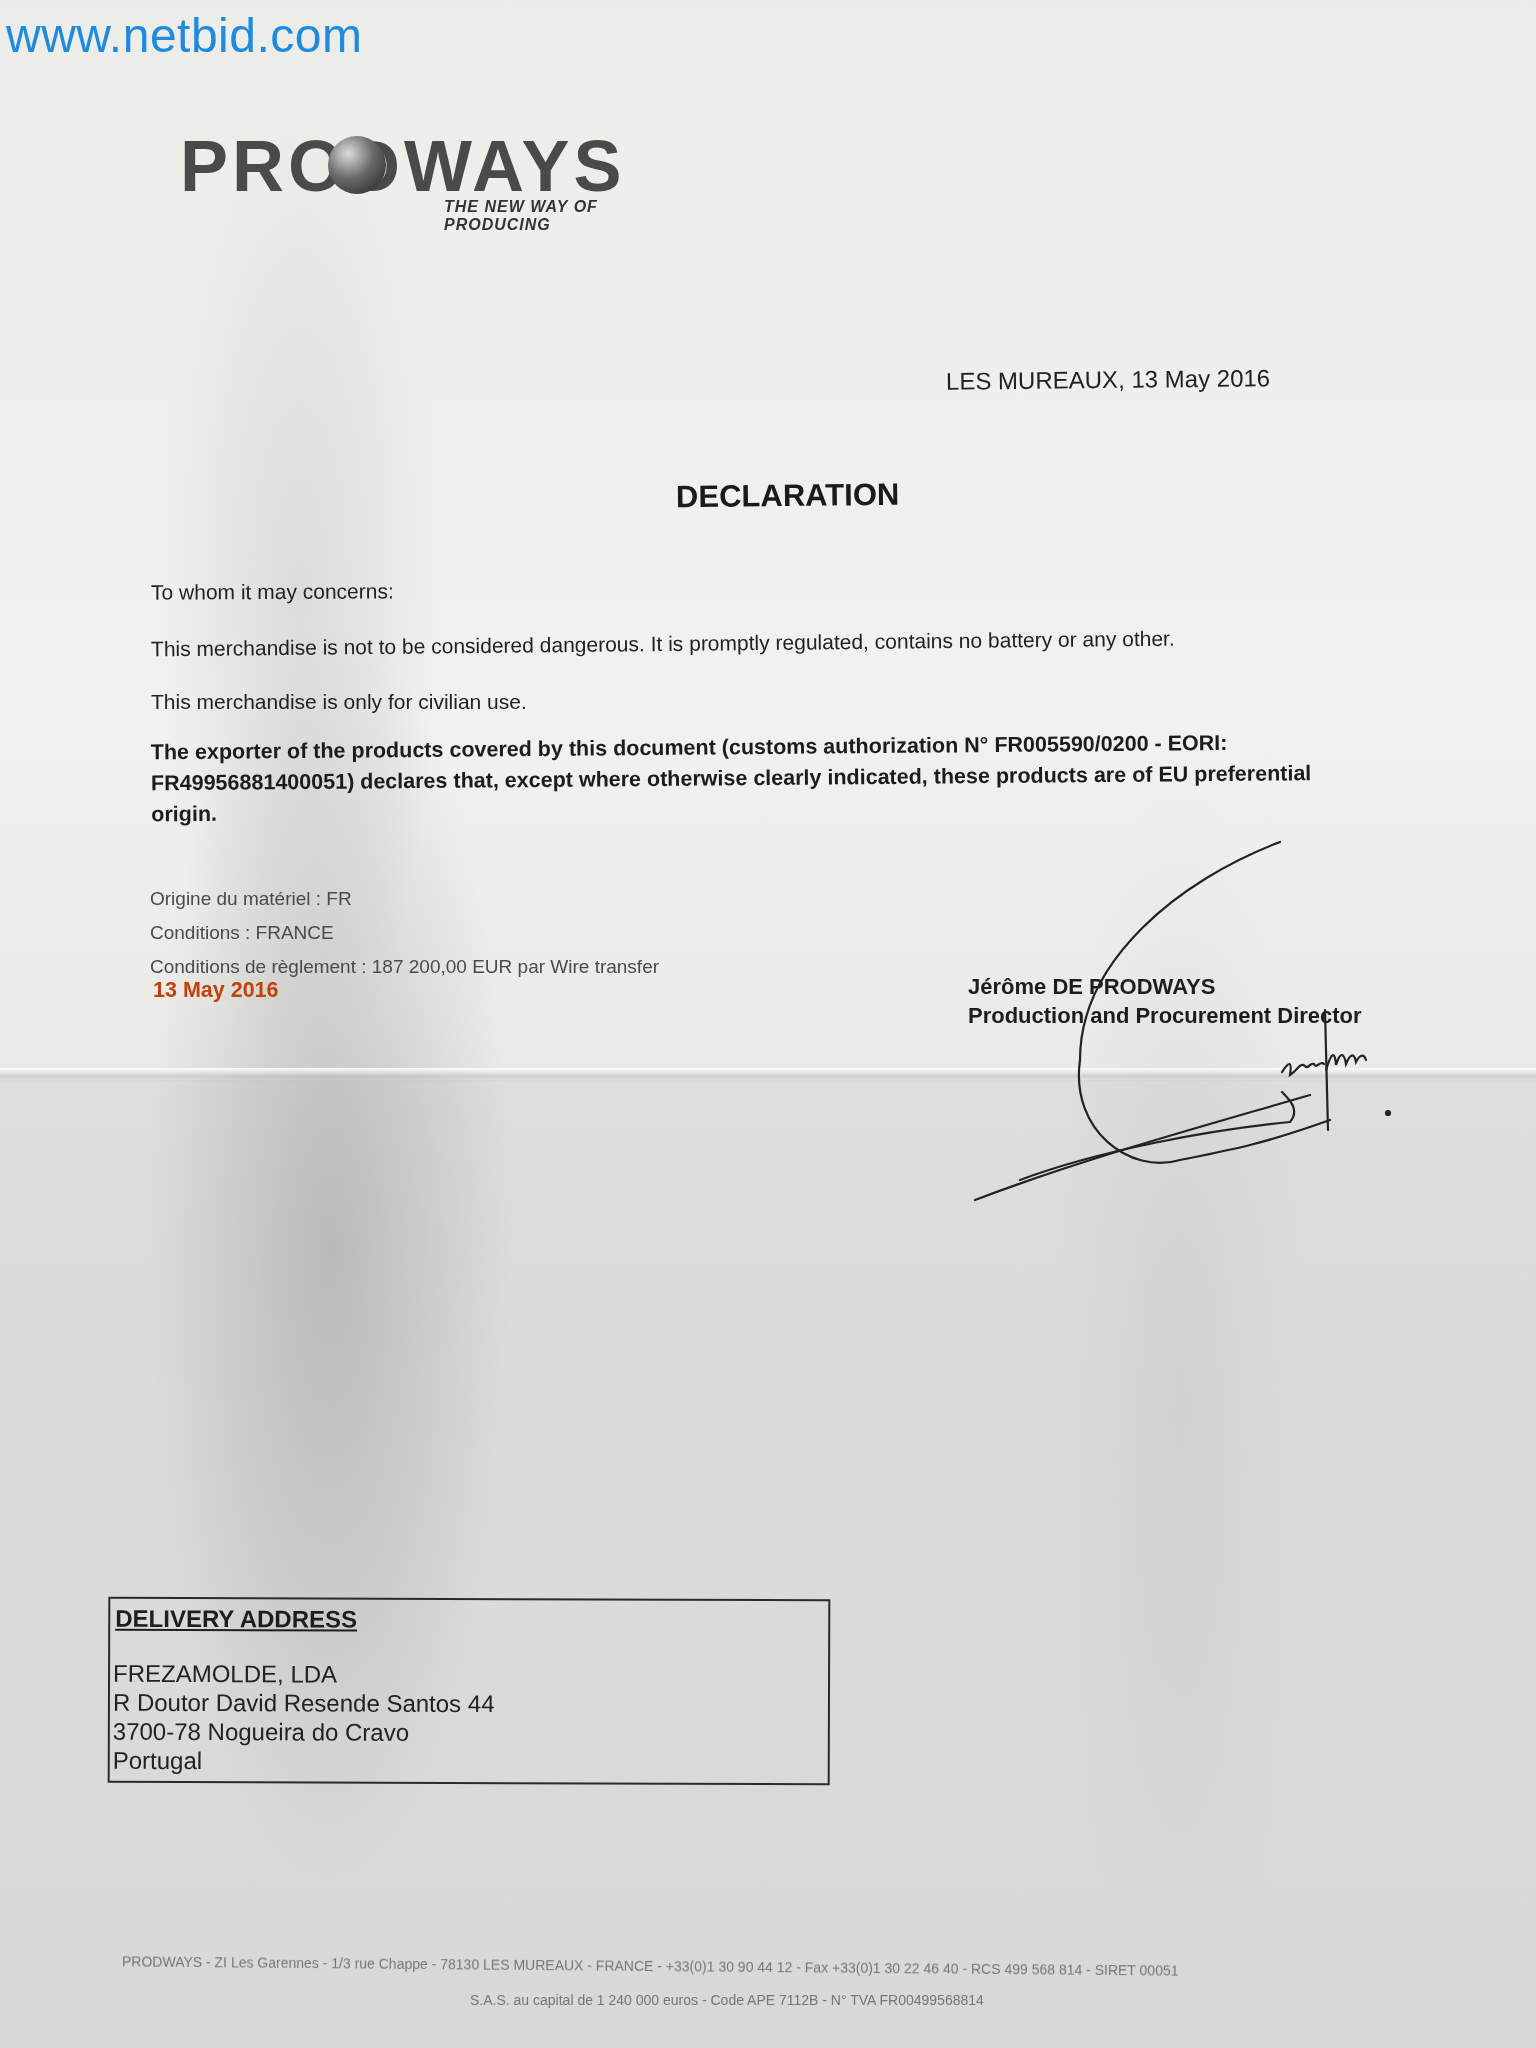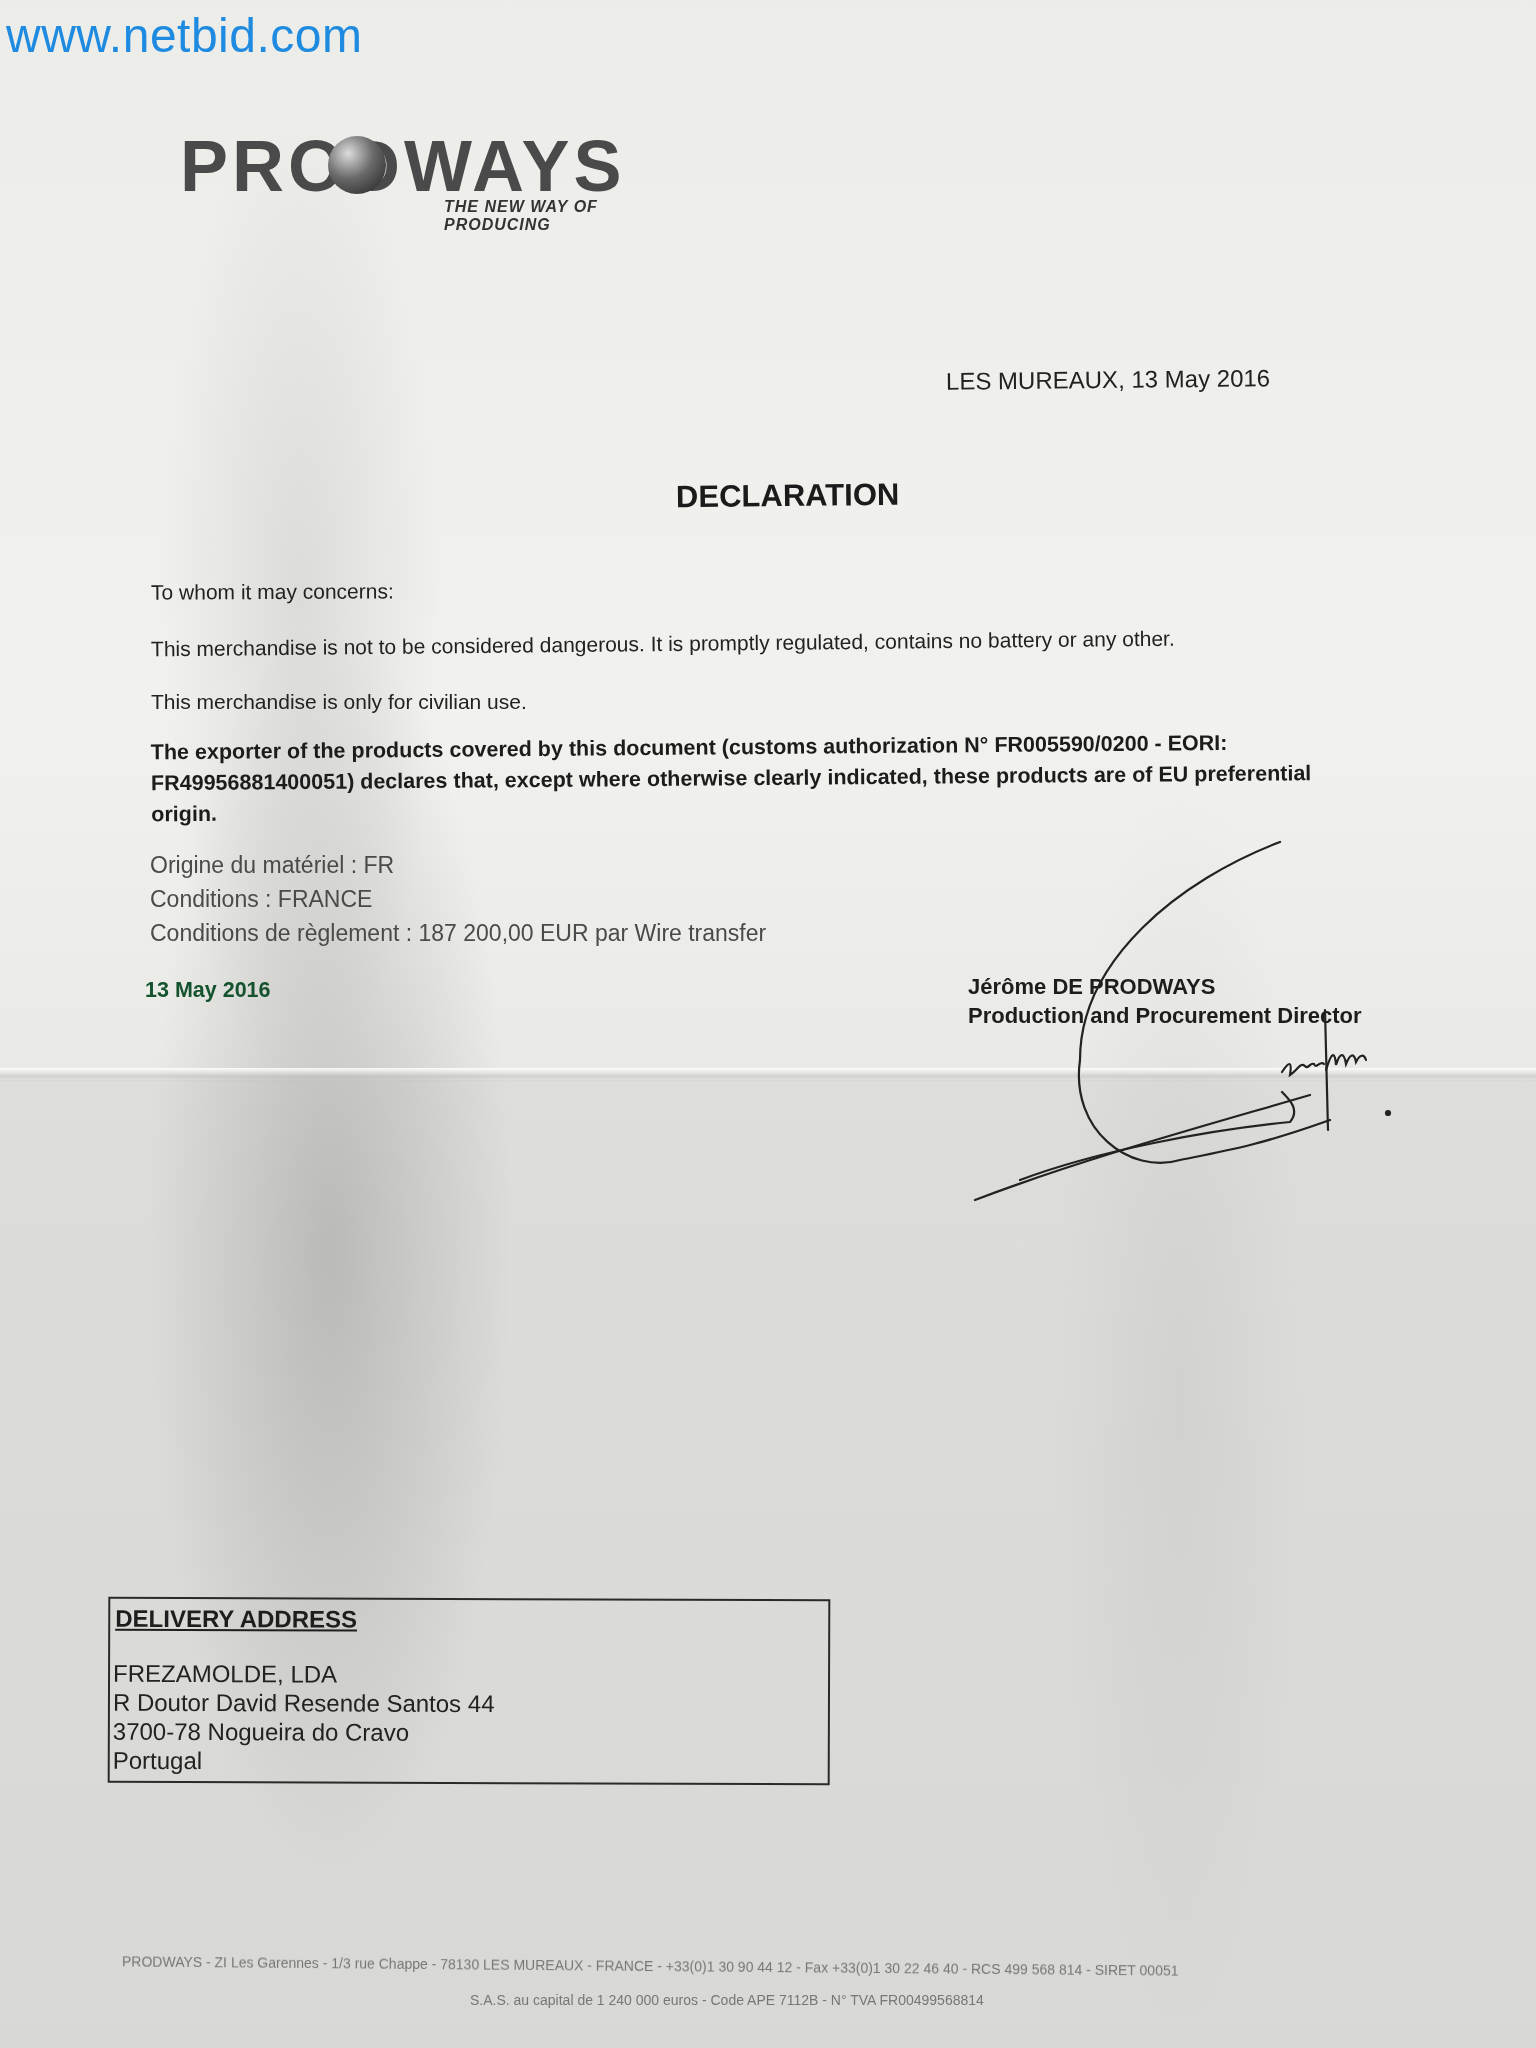--- a/index.html
+++ b/index.html
@@ -43,23 +43,23 @@
   .place-date { position:absolute; left:946px; top:366px; font-size:24px; color:#222; transform:rotate(-0.6deg); }
   .doc-title { position:absolute; left:676px; top:478px; font-size:31px; font-weight:bold; color:#1b1b1b; transform:rotate(-0.6deg); }
   .p { position:absolute; left:151px; font-size:21px; color:#222; white-space:nowrap; }
   .p1 { top:580px; transform:rotate(-0.3deg); }
   .p2 { top:632px; transform:rotate(-0.6deg); }
   .p3 { top:690px; }
   .bold-block {
     position:absolute; left:151px; top:732px; width:1220px; font-size:21.5px; font-weight:bold; line-height:31px; color:#1c1c1c;
     transform:rotate(-0.5deg);
   }
-  .info { position:absolute; left:150px; font-size:23px; color:#4a4a4a; }
+  .info { position:absolute; left:150px; font-size:19px; color:#4a4a4a;margin-top:36px; }
   .i1 { top:852px; } .i2 { top:886px; } .i3 { top:920px; }
-  .sig-date { position:absolute; left:145px; top:978px; font-size:21.5px; font-weight:bold; color:#14532d; }
+  .sig-date { position:absolute; left:153px; top:978px; font-size:21.5px; font-weight:bold; color:#c2410c; }
   .signatory { position:absolute; left:968px; top:972px; font-size:22px; font-weight:bold; color:#1d1d1d; line-height:29px; }
   .signature { position:absolute; left:960px; top:830px; width:460px; height:380px; }
   .delivery {
     position:absolute; left:108px; top:1598px; width:718px; height:182px; border:2px solid #2a2a2a;
     transform:rotate(0.2deg);
   }
   .delivery-title { position:absolute; left:5px; top:6px; font-size:24px; font-weight:bold; text-decoration:underline; color:#1e1e1e; }
   .delivery-lines { position:absolute; left:3px; top:60px; font-size:24px; line-height:29px; color:#222; }
   .footer { position:absolute; font-size:14px; color:#777; filter:blur(0.6px); white-space:nowrap; }
   .f1 { left:122px; top:1958px; transform:rotate(0.5deg); }

